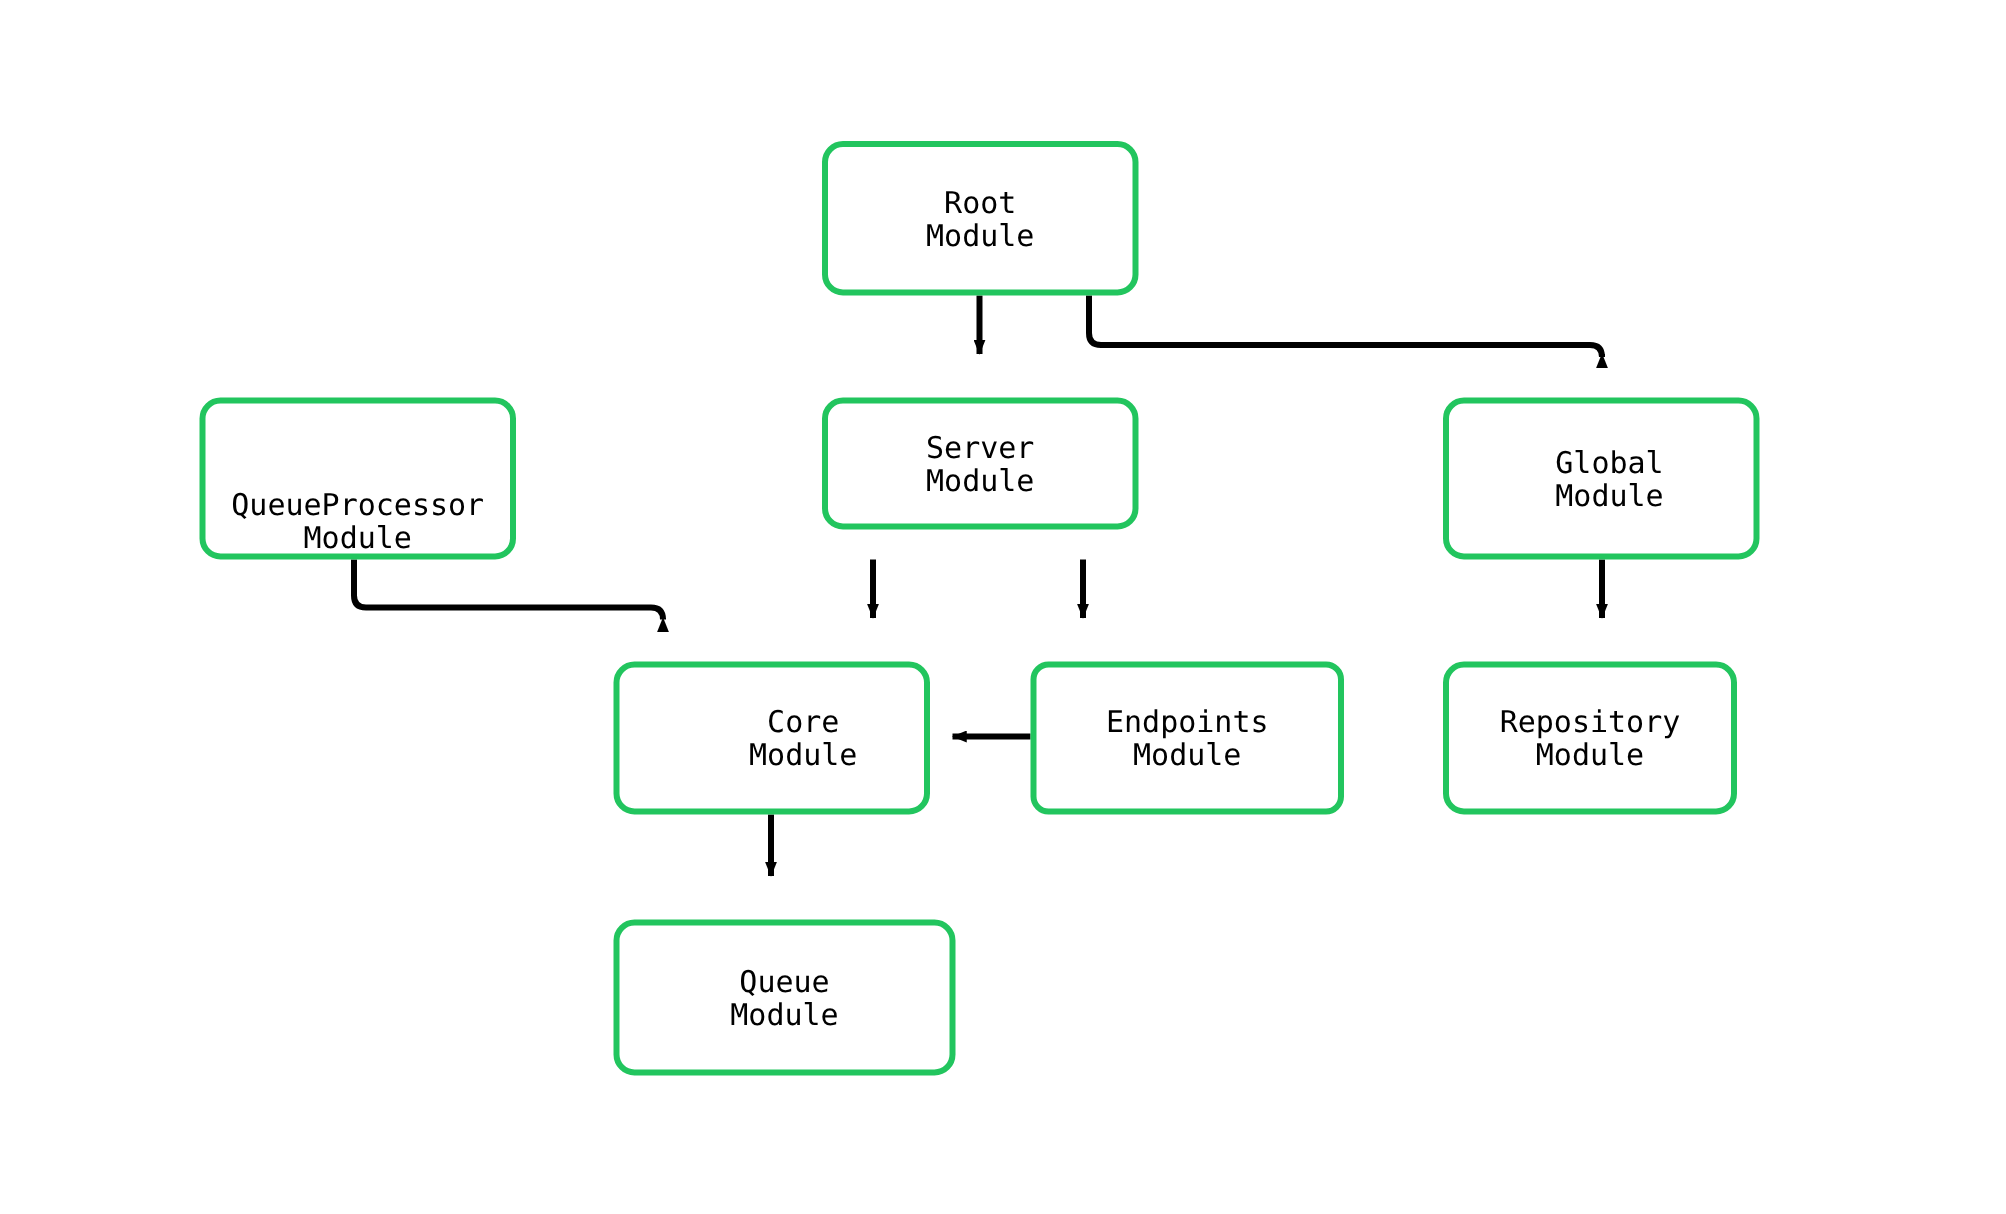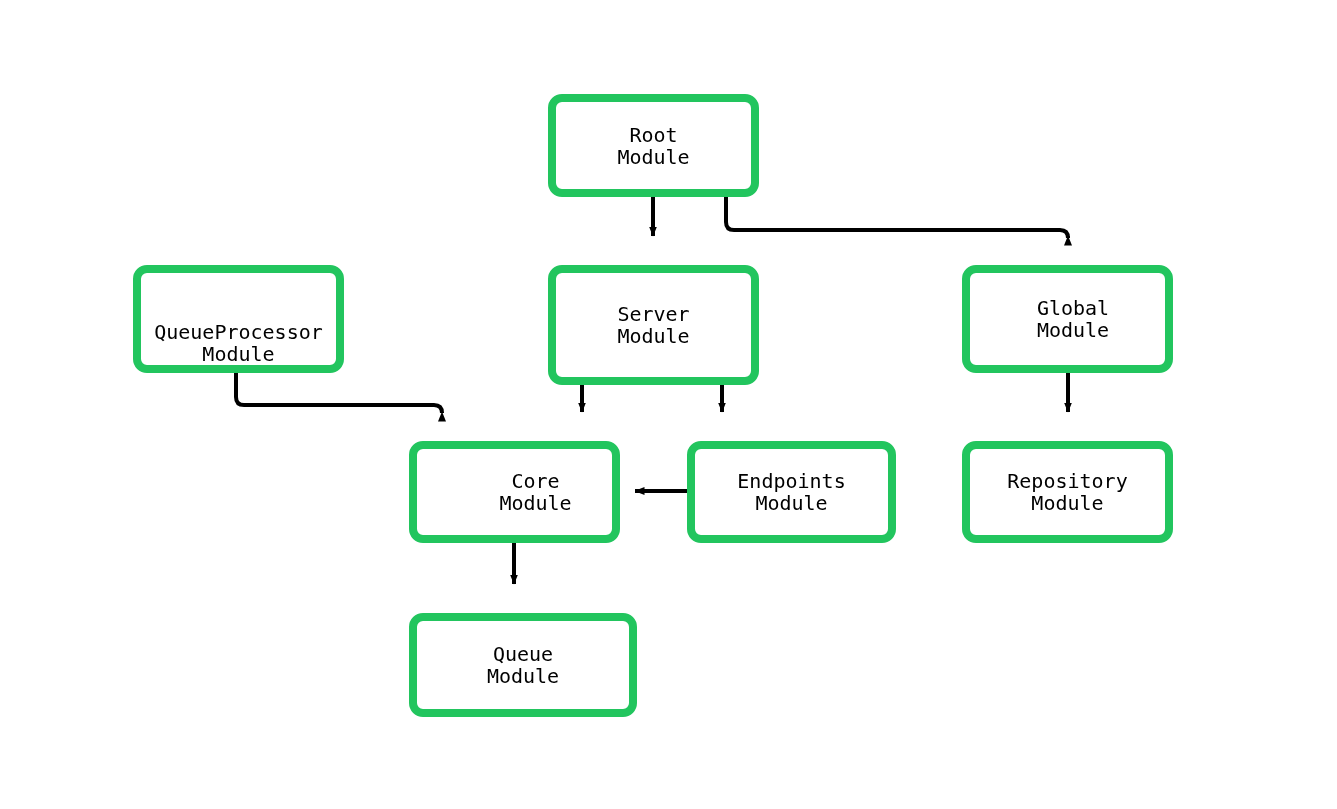--- a/index.html
+++ b/index.html
@@ -19,21 +19,21 @@
     position: absolute;
     left: 0;
     top: 0;
     width: 1337px;
     height: 809px;
   }
   .node {
     position: absolute;
     box-sizing: border-box;
     background: #ffffff;
-    border: 8px solid #22c55e;
+    border: 4px solid #22c55e;
     border-radius: 14px;
     display: flex;
     flex-direction: column;
     align-items: center;
     justify-content: center;
     z-index: 2;
   }
   .node-label {
     color: #000000;
     font-size: 20px;
@@ -77,41 +77,41 @@
   <div class="node" style="left:548px; top:94px; width:211px; height:103px;">
     <span class="node-label">Root
 Module</span>
   </div>
 
   <div class="node" style="left:133px; top:265px; width:211px; height:108px;justify-content:flex-end;">
     <span class="node-label">QueueProcessor
 Module</span>
   </div>
 
-  <div class="node" style="left:548px; top:265px; width:211px; height:120px;">
+  <div class="node" style="left:548px; top:265px; width:211px; height:88px;">
     <span class="node-label">Server
 Module</span>
   </div>
 
   <div class="node" style="left:962px; top:265px; width:211px; height:108px;padding-left:11px;">
     <span class="node-label">Global
 Module</span>
   </div>
 
   <div class="node" style="left:409px; top:441px; width:211px; height:102px;padding-left:42px;">
     <span class="node-label">Core
 Module</span>
   </div>
 
-  <div class="node" style="left:687px; top:441px; width:209px; height:102px;">
+  <div class="node" style="left:687px; top:441px; width:209px; height:102px;border-radius:12px;">
     <span class="node-label">Endpoints
 Module</span>
   </div>
 
-  <div class="node" style="left:962px; top:441px; width:211px; height:102px;">
+  <div class="node" style="left:962px; top:441px; width:196px; height:102px;">
     <span class="node-label">Repository
 Module</span>
   </div>
 
   <div class="node" style="left:409px; top:613px; width:228px; height:104px;">
     <span class="node-label">Queue
 Module</span>
   </div>
 
 </div>

